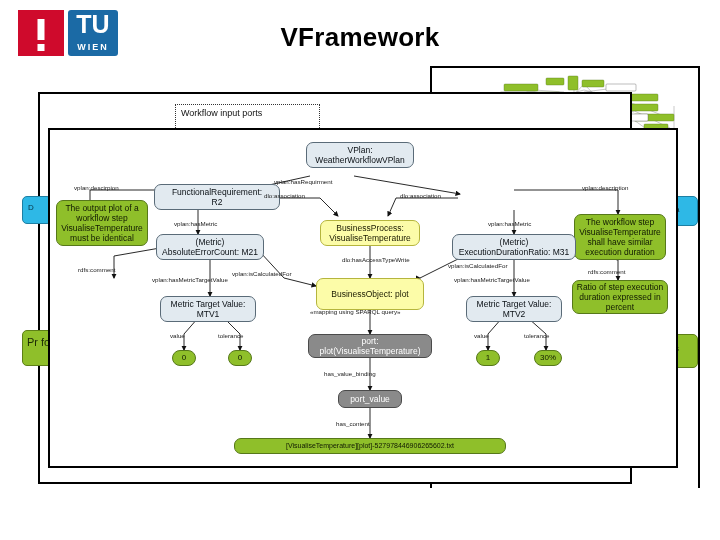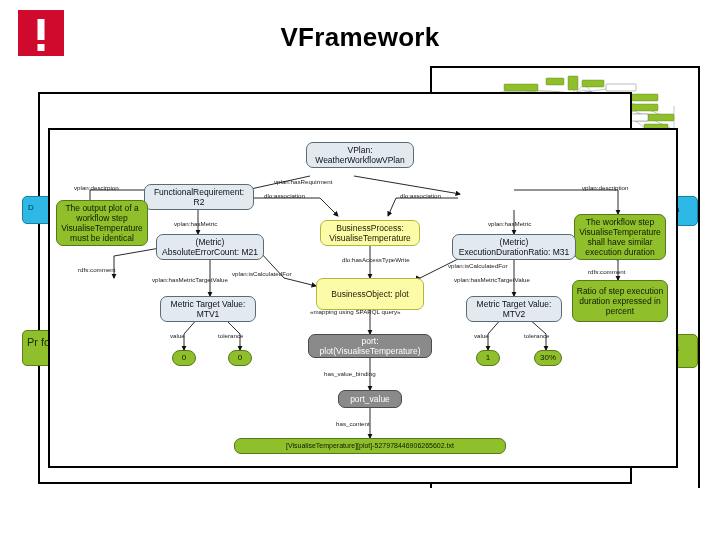--- a/index.html
+++ b/index.html
@@ -114,20 +114,24 @@
   
   .footer{position:absolute;left:0;right:0;bottom:0;height:52px;background:#fff;}
 </style>
 </head>
 <body>
 
 <div class="slide">
 
   <div class="logo-tu">
     <div class="logo-excl"></div>
+    <div class="logo-tuwien">
+      <div class="tu">TU</div>
+      <div class="wien">WIEN</div>
+    </div>
   </div>
 
   <div class="slide-title">VFramework</div>
 
   <div class="panel panel-back"></div>
 
   <div class="mini-graph">
     <svg width="258" height="74" viewBox="0 0 258 74">
       <g stroke="#777" stroke-width="0.4" fill="none">
         <path d="M20 66 L70 40 L120 28 L150 20 L190 30 L230 46"></path>
@@ -172,20 +176,25 @@
   </div>
 
   <div class="bg-sys">
     <div>System Software:</div>
     <div>taverna-commandline-core-2.5.0</div>
   </div>
   <div class="bg-edge-lbl">composedOf</div>
 
   <div class="panel panel-mid"></div>
 
+  <div class="wf-ports">
+    <div class="cap">Workflow input ports</div>
+    <div class="wf-port-a"></div>
+    <div class="wf-port-b"></div>
+  </div>
 
   <div class="peek peek-cyan peek-l1">D</div>
   <div class="peek peek-yellow peek-ly"></div>
   <div class="peek peek-green peek-l2">Pr
 for</div>
   <div class="peek peek-cyan peek-r1">a</div>
   <div class="peek peek-green peek-r2">s</div>
 
   <div class="panel panel-front"></div>
 
@@ -242,21 +251,21 @@
       </g>
     </svg>
 
     <div class="node n-class" style="left:258px;top:14px;width:108px;height:26px;">
       <div>
         <div>VPlan:</div>
         <div>WeatherWorkflowVPlan</div>
       </div>
     </div>
 
-    <div class="node n-class" style="left:96px;top:56px;width:110px;height:26px;">
+    <div class="node n-class" style="left:106px;top:56px;width:126px;height:26px;">
       <div>
         <div>FunctionalRequirement:</div>
         <div>R2</div>
       </div>
     </div>
 
 
     <div class="node n-lit" style="left:8px;top:72px;width:92px;height:46px;">The output plot of a workflow step VisualiseTemperature must be identical</div>
 
     <div class="node n-lit" style="left:526px;top:86px;width:92px;height:46px;">The workflow step VisualiseTemperature shall have similar execution duration</div>
@@ -269,21 +278,21 @@
     </div>
 
     <div class="node n-class" style="left:404px;top:106px;width:124px;height:26px;">
       <div>
         <div>(Metric)</div>
         <div>ExecutionDurationRatio: M31</div>
       </div>
     </div>
 
 
-    <div class="node n-lit" style="left:524px;top:152px;width:96px;height:42px;">Ratio of step execution duration expressed in percent</div>
+    <div class="node n-lit" style="left:524px;top:152px;width:96px;height:34px;">Ratio of step execution duration expressed in percent</div>
 
     <div class="node n-class" style="left:112px;top:168px;width:96px;height:26px;">
       <div>
         <div>Metric Target Value:</div>
         <div>MTV1</div>
       </div>
     </div>
 
     <div class="node n-class" style="left:418px;top:168px;width:96px;height:26px;">
       <div>

